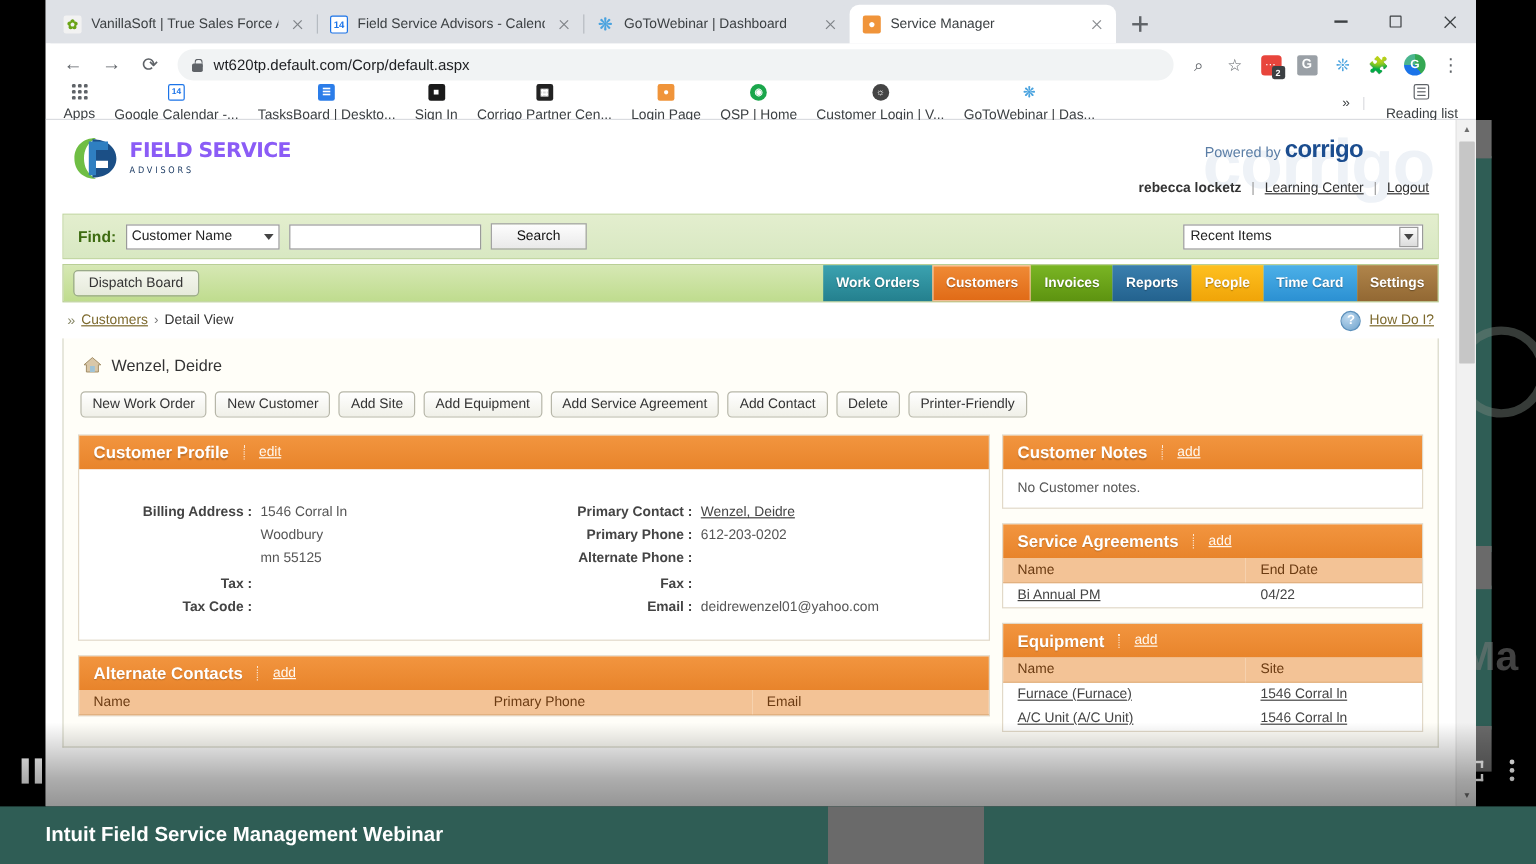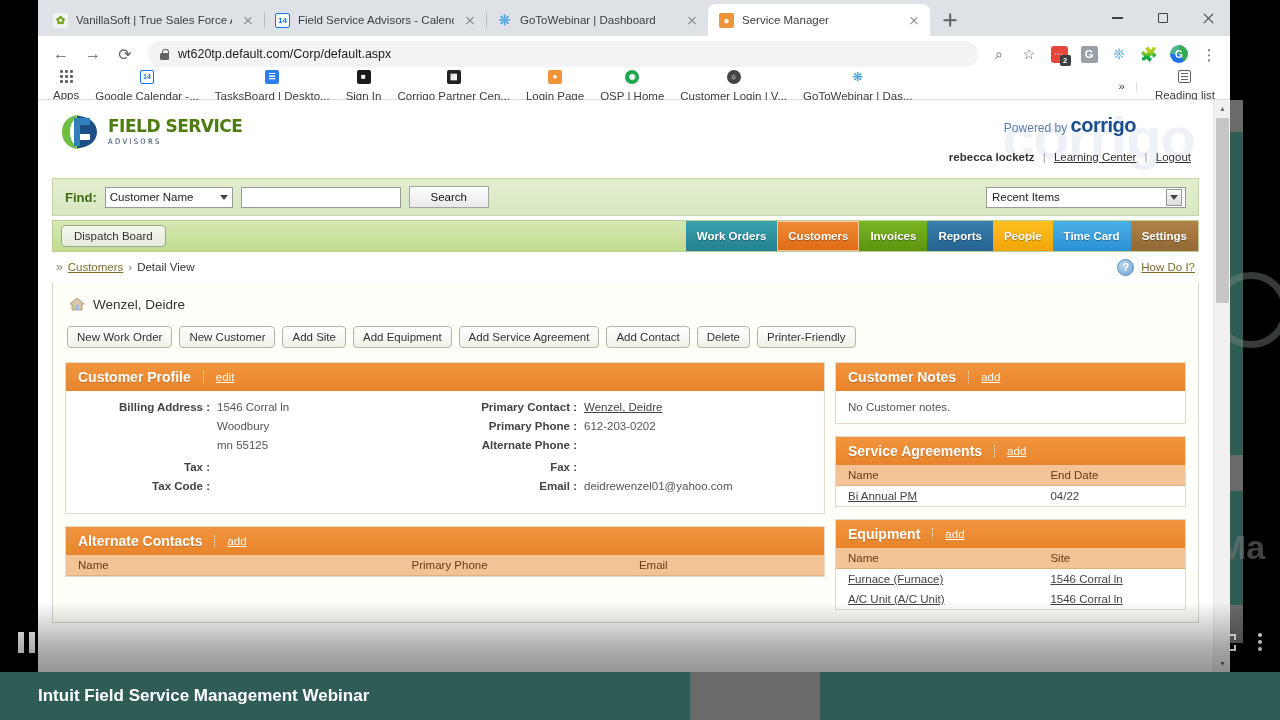--- a/index.html
+++ b/index.html
@@ -257,21 +257,21 @@
     font-family: "Liberation Sans", sans-serif;
   }
   #app-header {
     position: relative; height: 78px; padding: 12px 22px 0 22px;
   }
   .logo-wrap { display: flex; align-items: center; gap: 8px; }
   .logo-mark { position: relative; width: 40px; height: 40px; flex: none; }
   .logo-text { line-height: 1; }
   .logo-title {
     font-family: "DejaVu Sans", sans-serif;
-    font-weight: bold; font-size: 17px; color: #4d7c0f; letter-spacing: -.5px;
+    font-weight: bold; font-size: 17px; color: #8b5cf6; letter-spacing: -.5px;
     transform: scaleX(.86); transform-origin: left center; text-align: right;
   }
   .logo-sub {
     font-family: "DejaVu Sans", sans-serif;
     font-size: 7.5px; color: #1b3a63; letter-spacing: 2.6px; margin-top: 3px;
     transform: scaleX(.9); transform-origin: left center;
   }
   .hdr-right {
     position: absolute; right: 22px; top: 14px; text-align: center;
   }
@@ -389,21 +389,21 @@
   .panel-title {
     color: #fff; font-weight: bold; font-size: 14px; text-shadow: 0 1px 1px rgba(0,0,0,.2);
   }
   .panel-link {
     color: #fff8ef; font-size: 11.5px; border-left: 1px dotted rgba(255,255,255,.8);
     padding-left: 12px;
   }
   .panel-body { padding: 10px 12px; font-size: 11.5px; color: #444; }
 
   .profile-grid { display: flex; }
-  .pcol { flex: 1; }
+  .pcol { flex: 1; margin-top: 20px; }
   .prow { display: flex; margin-bottom: 7px; }
   .plabel { width: 132px; text-align: right; font-weight: bold; color: #444; flex: none; }
   .pcol.right .plabel { width: 132px; }
   .pval { padding-left: 7px; color: #555; }
   .pval a { color: #444; text-decoration: underline; }
 
   .tbl { width: 100%; border-collapse: collapse; font-size: 11.5px; }
   .tbl th {
     text-align: left; background: #f3c396; color: #6b3b12; font-weight: normal;
     padding: 4px 12px; border-bottom: 1px solid #e2b180;

